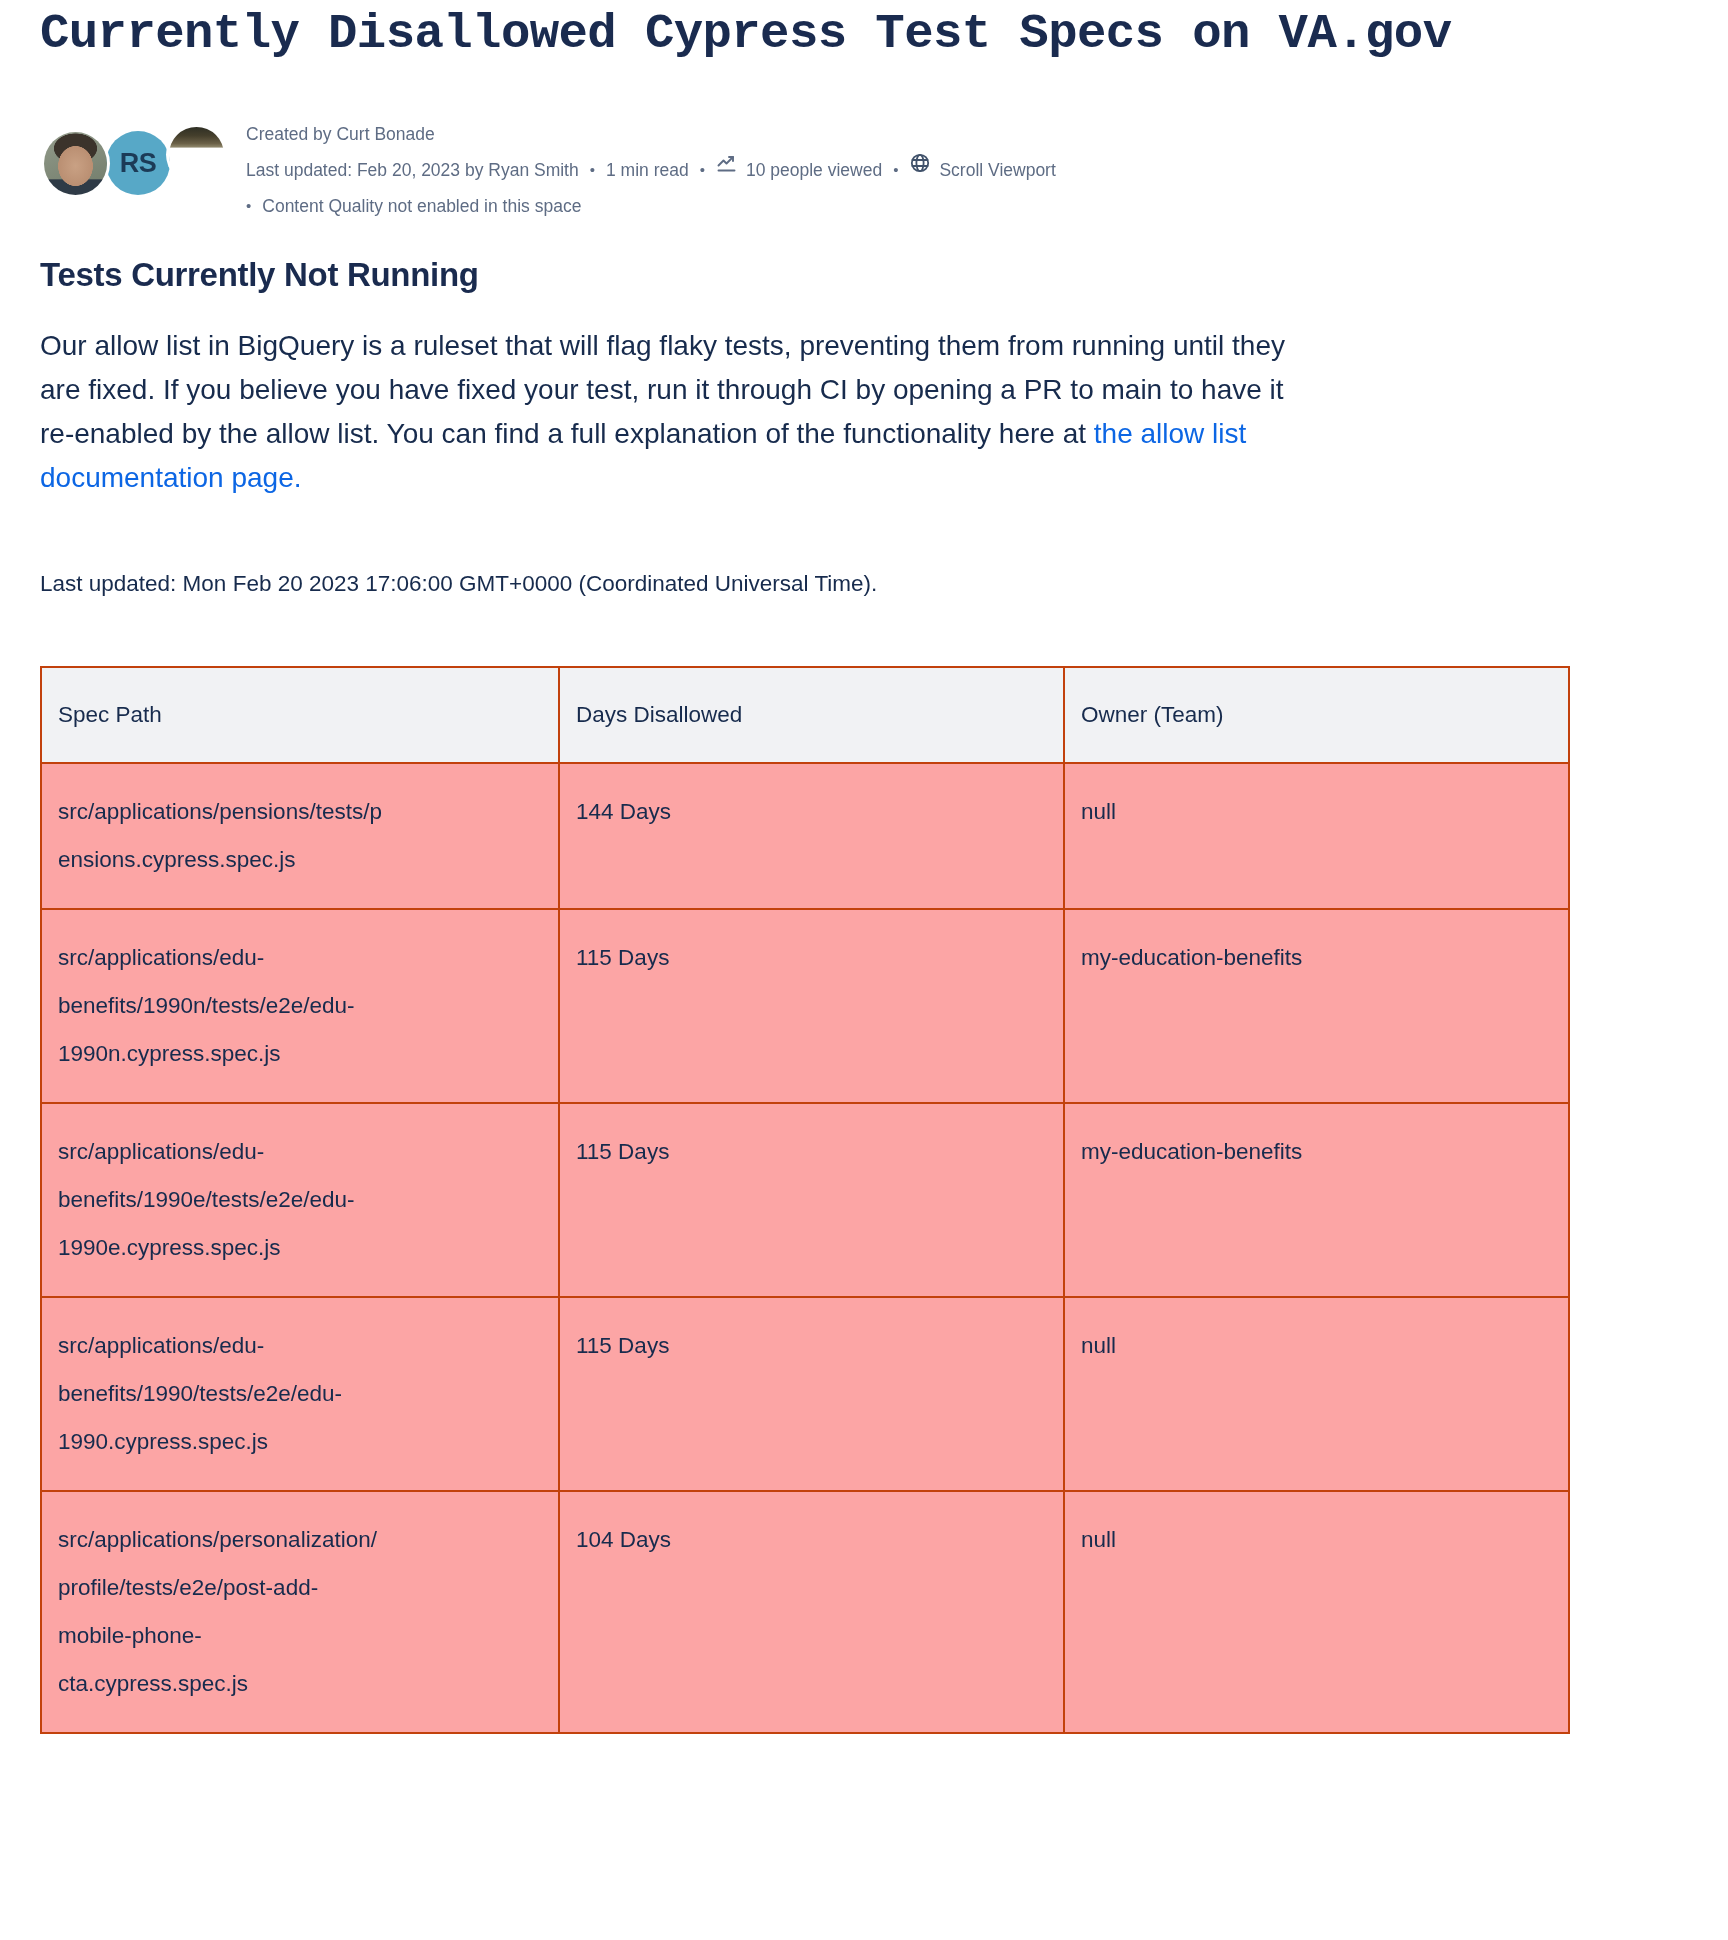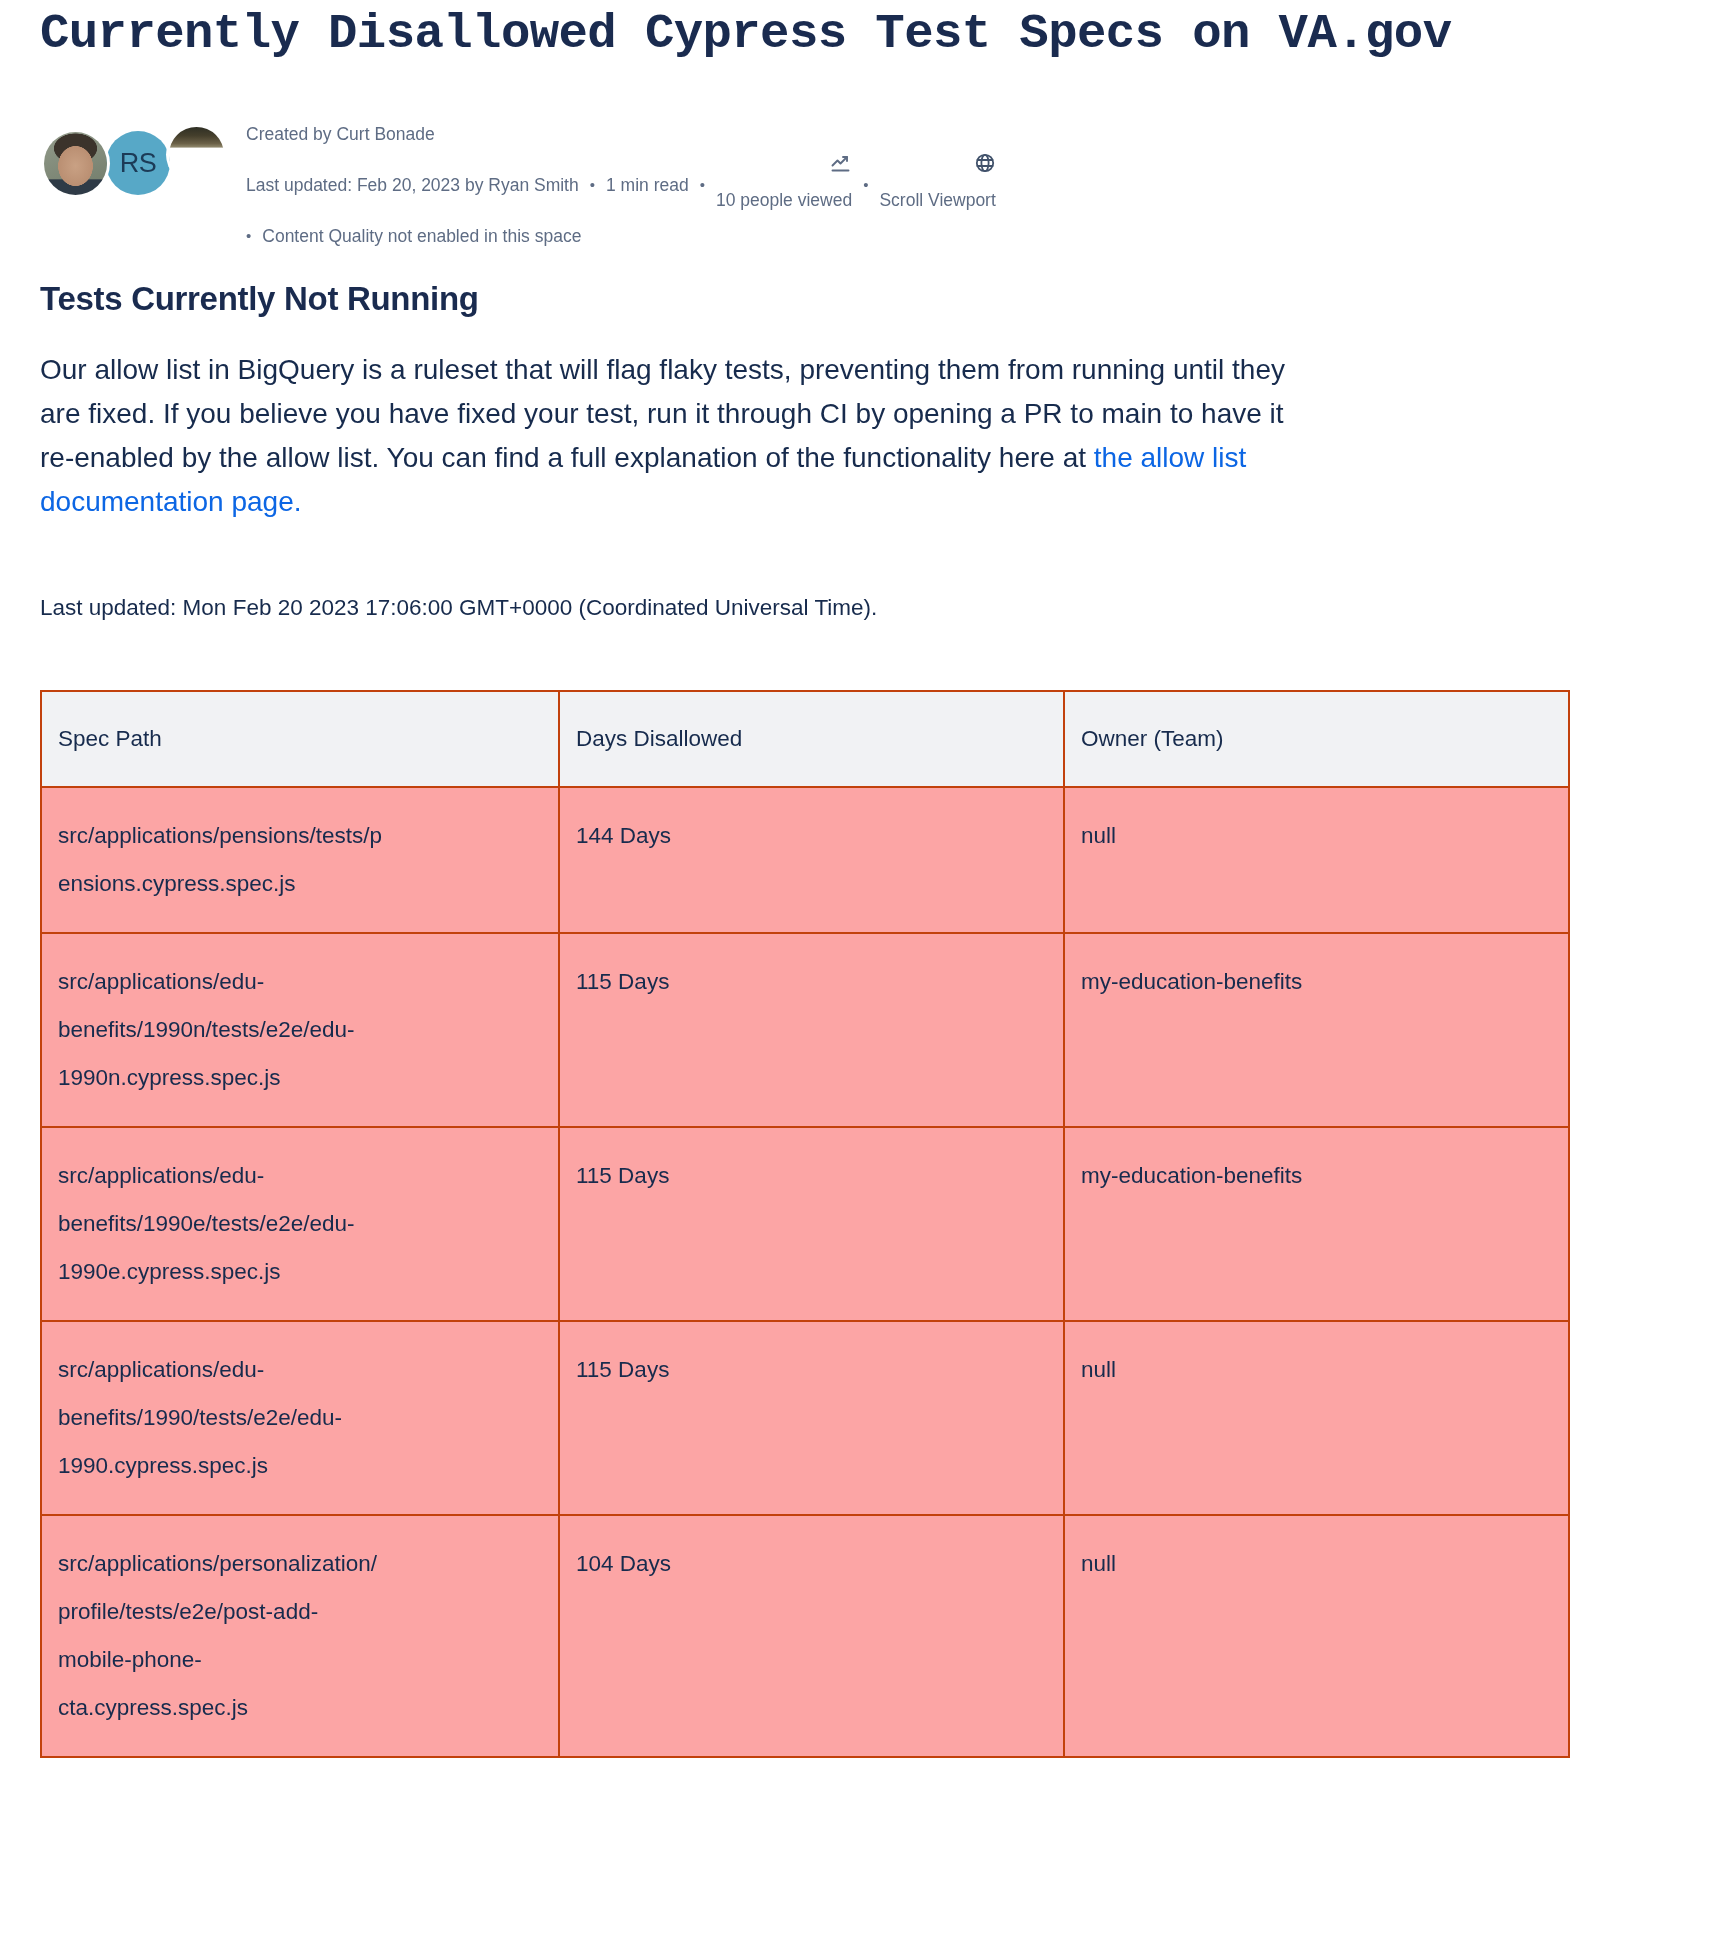--- a/index.html
+++ b/index.html
@@ -51,21 +51,21 @@
       linear-gradient(160deg, #939B8B 0%, #6F7A68 100%);
   }
   .avatar-initials {
     left: 66px; top: 23px; width: 64px; height: 64px;
     z-index: 2;
     background: #57A8C7;
     display: flex;
     align-items: center;
     justify-content: center;
     font-size: 27px;
-    font-weight: 400;
+    font-weight: 700;
     color: #1C3B57;
     letter-spacing: -0.5px;
   }
   .avatar-photo-3 {
     left: 129px; top: 19px; width: 55px; height: 55px;
     z-index: 4;
     box-shadow: 0 0 0 3px #ffffff;
     background: linear-gradient(180deg, #2F2F24 0%, #453F2C 16%, #6B6148 30%, #8C8468 36%, #ffffff 39%, #ffffff 100%);
   }
   .byline-text {
@@ -75,21 +75,21 @@
     line-height: 36px;
     color: #5E6C84;
   }
   .byline-row {
     display: flex;
     align-items: center;
     gap: 11px;
     white-space: nowrap;
   }
   .byline-dot { color: #5E6C84; font-size: 15px; }
-  .byline-item { display: inline-flex; align-items: flex-end; gap: 8px; flex-direction: column; }
+  .byline-item { display: inline-flex; align-items: flex-start; gap: 8px; }
   .byline-icon { display: inline-flex; width: 22px; height: 22px; }
   .byline-icon svg { width: 22px; height: 22px; }
 
   
   .section-heading {
     margin-top: 24px;
     font-size: 33px;
     line-height: 42px;
     font-weight: 600;
     letter-spacing: -0.3px;

